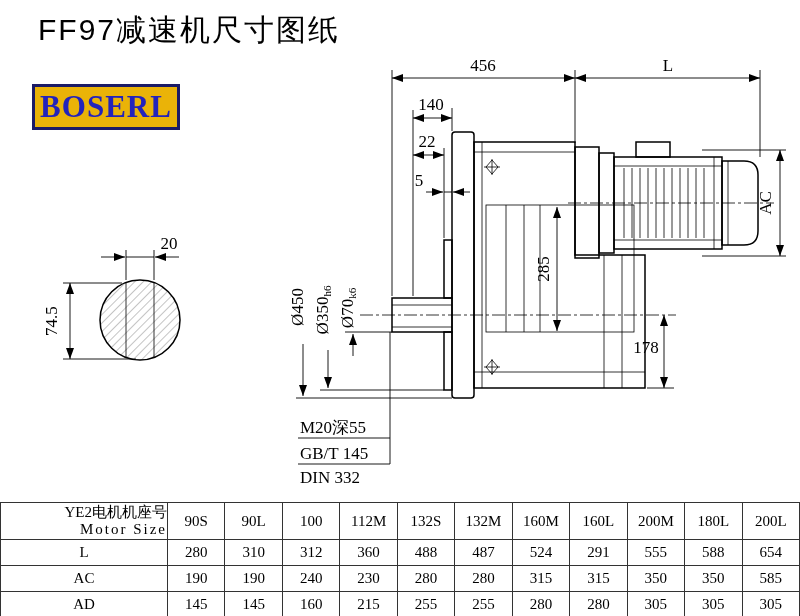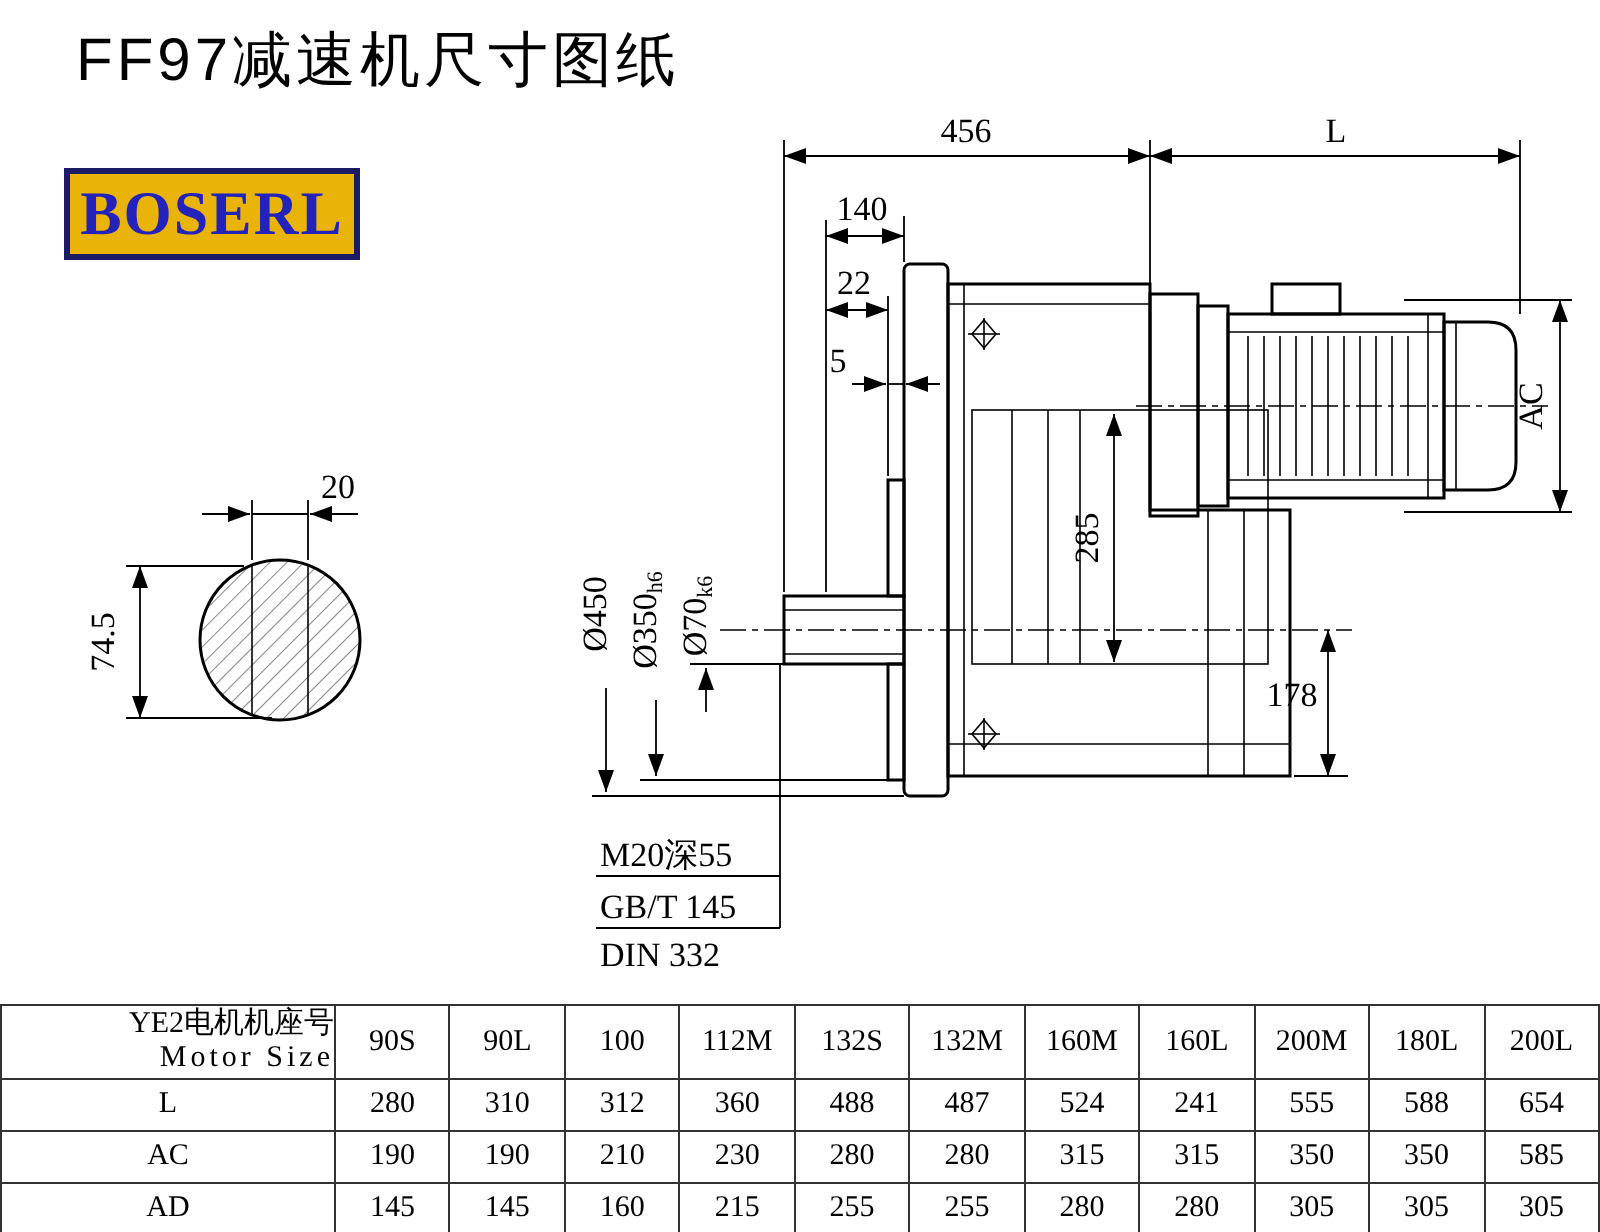--- a/index.html
+++ b/index.html
@@ -215,30 +215,30 @@
   <tbody id="table-body">
       <tr>
         <td>L</td>
         <td>280</td>
         <td>310</td>
         <td>312</td>
         <td>360</td>
         <td>488</td>
         <td>487</td>
         <td>524</td>
-        <td>241</td>
+        <td>291</td>
         <td>555</td>
         <td>588</td>
         <td>654</td>
       </tr>
       <tr>
         <td>AC</td>
         <td>190</td>
         <td>190</td>
-        <td>210</td>
+        <td>240</td>
         <td>230</td>
         <td>280</td>
         <td>280</td>
         <td>315</td>
         <td>315</td>
         <td>350</td>
         <td>350</td>
         <td>585</td>
       </tr>
       <tr>

